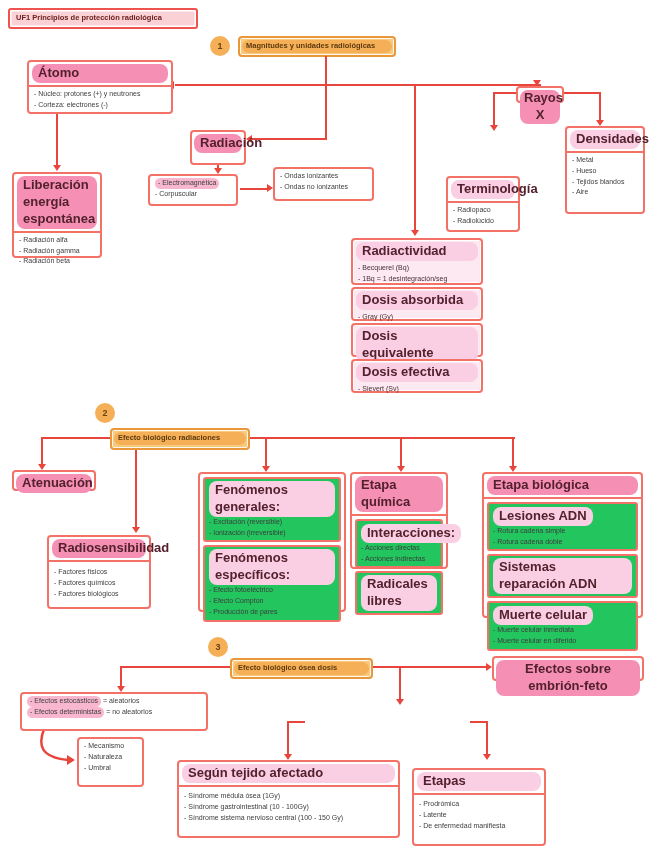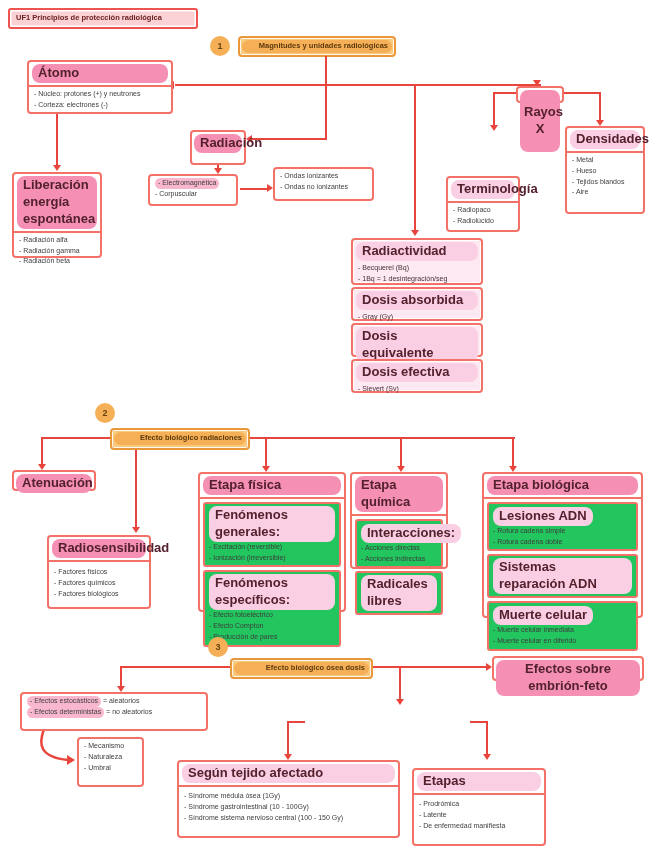--- a/index.html
+++ b/index.html
@@ -23,21 +23,21 @@
   .sub{border:2px solid #f47168;border-radius:3px;margin:3px;padding:2px 4px;background:#22c55e;}
   .sub .it{font-size:7px;line-height:1.55;color:#3d3d3d;white-space:nowrap;}
   .pinkfill{background:#fde9f1;}
   .pinkfill .body .it{color:#463038;}
   .pillbox{padding:2px;}
   
   .sec-circle{position:absolute;width:20px;height:20px;border-radius:50%;background:#f5b057;
         display:flex;align-items:center;justify-content:center;font-size:9px;font-weight:bold;color:#684312;}
   .sec-box{position:absolute;border:2px solid #e8973a;border-radius:4px;background:#f9c97e;
         padding:2px;box-shadow:inset 0 0 0 1px rgba(255,255,255,.85);}
-  .sec-box .sec-pill{display:block;background:#f5b057;border-radius:8px;text-align:right;
+  .sec-box .sec-pill{display:block;background:#f5b057;border-radius:8px;text-align:left;
         font-weight:bold;font-size:7.5px;line-height:1.4;color:#5d3a0e;padding:1px 4px;white-space:nowrap;}
   
   .title-box{position:absolute;border:2px solid #ef5350;border-radius:3px;background:#fad1d4;
         box-shadow:inset 0 0 0 1.5px #ffffff;padding:3px 6px;font-weight:bold;font-size:7.5px;
         color:#6d2020;white-space:nowrap;}
   
   .lh{position:absolute;height:2px;background:#e8453c;}
   .lv{position:absolute;width:2px;background:#e8453c;}
   .arr{position:absolute;width:0;height:0;}
   .arr-d{border-left:4px solid transparent;border-right:4px solid transparent;border-top:6px solid #e8453c;}
@@ -114,21 +114,21 @@
   </div>
 
   <div class="node" style="left:273px;top:167px;width:101px;height:34px;">
     <div class="body">
       <div class="it">- Ondas ionizantes</div>
       <div class="it">- Ondas no ionizantes</div>
     </div>
   </div>
 
   <div class="node pillbox" style="left:516px;top:86px;width:48px;height:17px;">
-    <span class="pill" style="text-align:center;padding:14px 4px;">Rayos X</span>
+    <span class="pill" style="text-align:center;padding:0 4px;">Rayos X</span>
   </div>
 
   <div class="node" style="left:446px;top:131px;width:74px;height:56px;margin-top:45px;">
     <div class="hdr">
         <span class="pill light">Terminología</span>
       </div>
     <div class="body">
       <div class="it">- Radiopaco</div>
       <div class="it">- Radiolúcido</div>
     </div>
@@ -209,23 +209,20 @@
         <span class="pill">Radiosensibilidad</span>
       </div>
     <div class="body" style="padding-top:5px;">
       <div class="it">- Factores físicos</div>
       <div class="it">- Factores químicos</div>
       <div class="it">- Factores biológicos</div>
     </div>
   </div>
 
   <div class="node" style="left:198px;top:472px;width:148px;height:140px;">
-    <div class="hdr">
-        <span class="pill">Etapa física</span>
-      </div>
     <div class="sub">
       <span class="pill light inline">Fenómenos generales:</span>
       <div class="it">- Excitación (reversible)</div>
       <div class="it">- Ionización (irreversible)</div>
     </div>
     <div class="sub">
       <span class="pill light inline">Fenómenos específicos:</span>
       <div class="it">- Efecto fotoeléctrico</div>
       <div class="it">- Efecto Compton</div>
       <div class="it">- Producción de pares</div>

